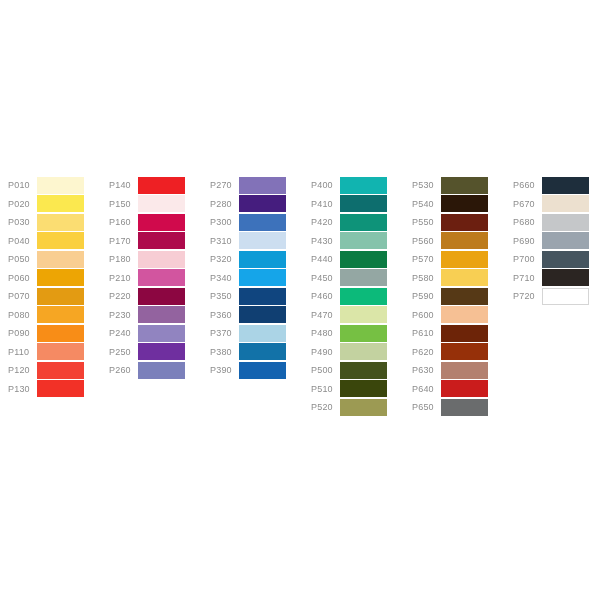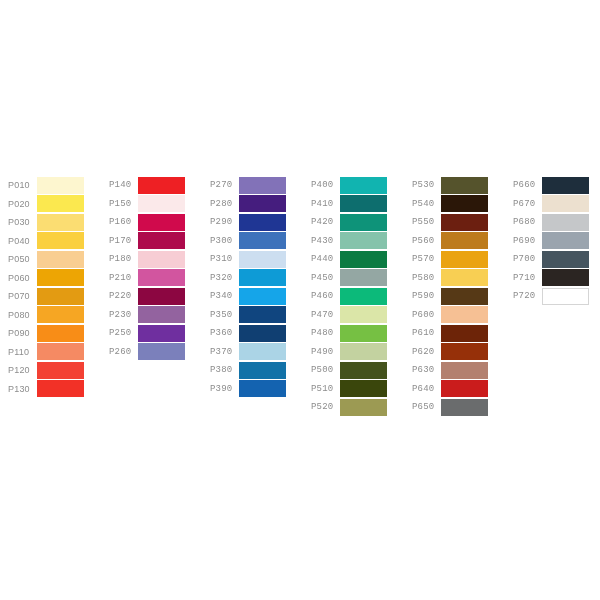--- a/index.html
+++ b/index.html
@@ -57,21 +57,20 @@
     width: 47px;
     height: 17px;
     box-sizing: border-box;
   }
   .swatch-chip.bordered {
     border: 1px solid #d5d5d5;
   }
   
   .palette-column + .palette-column {
     margin-left: 17px;
-    font-family: Liberation Mono, monospace;
   }
 </style>
 </head>
 <body>
 
 <div id="palette-root">
   <div class="columns">
       <div class="palette-column">
         <div class="swatch-row">
           <span class="swatch-label">P010</span>
@@ -149,40 +148,40 @@
         </div>
         <div class="swatch-row">
           <span class="swatch-label">P220</span>
           <span class="swatch-chip" style="background-color: rgb(140, 6, 65);"></span>
         </div>
         <div class="swatch-row">
           <span class="swatch-label">P230</span>
           <span class="swatch-chip" style="background-color: rgb(147, 99, 159);"></span>
         </div>
         <div class="swatch-row">
+          <span class="swatch-label">P240</span>
+          <span class="swatch-chip" style="background-color: rgb(145, 132, 192);"></span>
+        </div>
+        <div class="swatch-row">
           <span class="swatch-label">P250</span>
           <span class="swatch-chip" style="background-color: rgb(111, 47, 159);"></span>
         </div>
         <div class="swatch-row">
           <span class="swatch-label">P260</span>
           <span class="swatch-chip" style="background-color: rgb(123, 128, 187);"></span>
         </div>
       </div>
       <div class="palette-column">
         <div class="swatch-row">
           <span class="swatch-label">P270</span>
           <span class="swatch-chip" style="background-color: rgb(130, 114, 184);"></span>
         </div>
         <div class="swatch-row">
           <span class="swatch-label">P280</span>
           <span class="swatch-chip" style="background-color: rgb(69, 29, 126);"></span>
-        </div>
-        <div class="swatch-row">
-          <span class="swatch-label">P290</span>
-          <span class="swatch-chip" style="background-color: rgb(31, 54, 148);"></span>
         </div>
         <div class="swatch-row">
           <span class="swatch-label">P300</span>
           <span class="swatch-chip" style="background-color: rgb(61, 114, 187);"></span>
         </div>
         <div class="swatch-row">
           <span class="swatch-label">P310</span>
           <span class="swatch-chip" style="background-color: rgb(204, 222, 240);"></span>
         </div>
         <div class="swatch-row">

